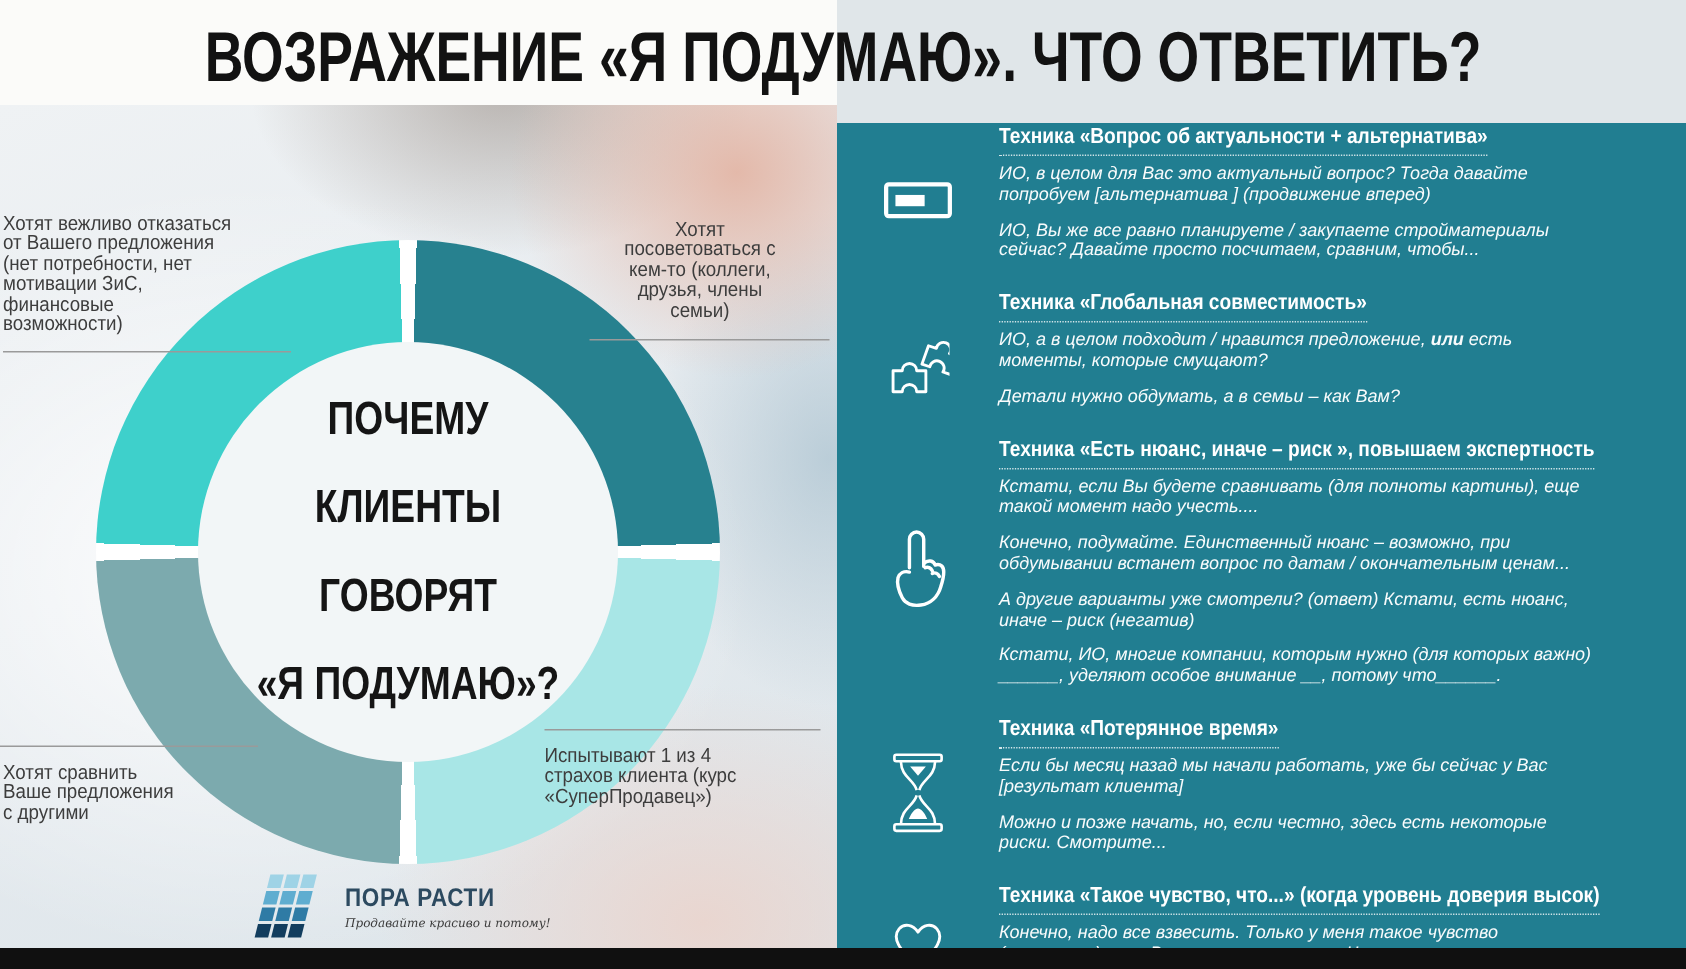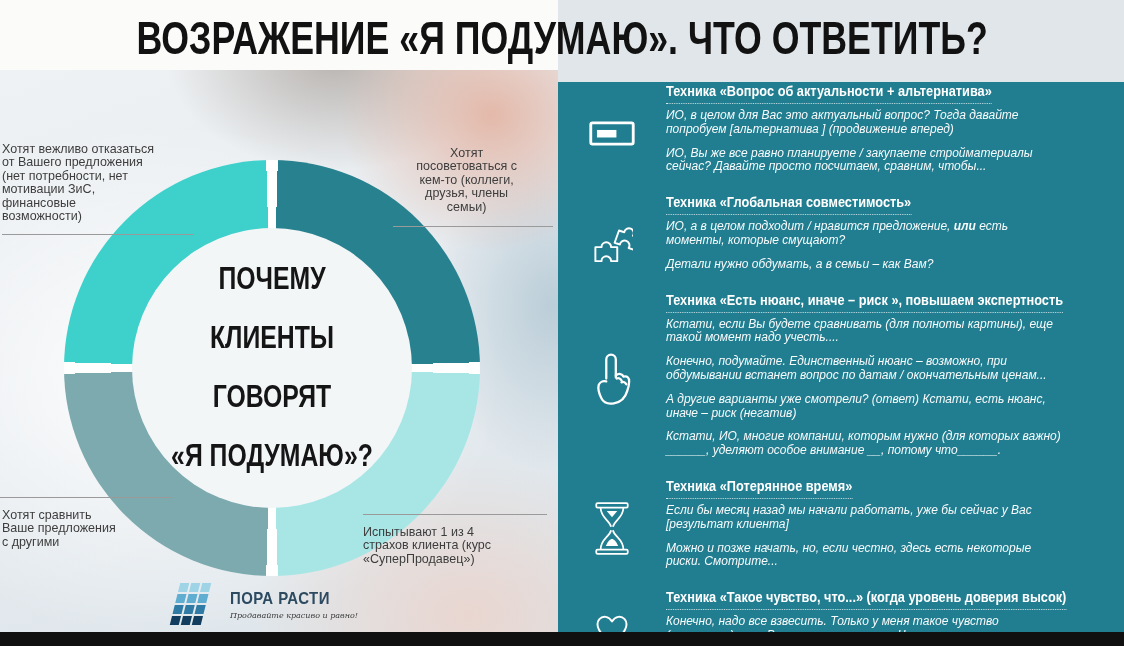--- a/index.html
+++ b/index.html
@@ -42,21 +42,21 @@
   .donut-center-text { font-size:31px; font-weight:800; color:#151515; line-height:1.9;
     white-space:pre-line; transform:scaleX(0.8); transform-origin:center; }
 
   
   .callout { position:absolute; color:#3d3d3d; }
   .callout-text { font-size:13.6px; line-height:13.4px; white-space:pre-line;
     transform:scaleX(0.92); transform-origin:left top; }
   .callout-tl { left:2px;  top:72px;  width:192px; border-bottom:1px solid #9a9a9a; padding-bottom:12px; }
   .callout-tr { left:393px; top:76px; width:160px; border-bottom:1px solid #9a9a9a; padding-bottom:13px;text-align:center; }
   .callout-bl { left:0;    top:427px; width:172px; border-top:1px solid #9a9a9a; padding-top:10px; padding-left:2px; }
-  .callout-br { left:363px; top:444px; width:184px; border-top:1px solid #9a9a9a; padding-top:10px; }
+  .callout-br { left:363px; top:416px; width:184px; border-top:1px solid #9a9a9a; padding-top:10px; }
 
   
   .logo { position:absolute; left:175px; top:513px; display:flex; align-items:center; gap:24px; }
   .logo-grid { display:grid; grid-template-columns:repeat(3,9px); gap:2px; transform:skewX(-14deg); }
   .logo-grid i { height:9px; display:block; }
   .logo-grid i:nth-child(-n+3) { background:#9fd3e6; }
   .logo-grid i:nth-child(n+4):nth-child(-n+6) { background:#5fadd0; }
   .logo-grid i:nth-child(n+7):nth-child(-n+9) { background:#2f7ba5; }
   .logo-grid i:nth-child(n+10) { background:#123d5e; }
   .logo-name { font-size:17px; font-weight:800; letter-spacing:0.5px; color:#2c4a60;
@@ -139,21 +139,21 @@
           <i></i>
           <i></i>
           <i></i>
           <i></i>
           <i></i>
           <i></i>
           <i></i>
       </div>
       <div>
         <div class="logo-name">ПОРА РАСТИ</div>
-        <div class="logo-tagline">Продавайте красиво и равно!</div>
+        <div class="logo-tagline">Продавайте красиво и потому!</div>
       </div>
     </div>
   </div>
 
   <div class="right-panel">
 
     <div class="tech">
       <div class="tech-iconcol">
         <svg class="icon-svg" viewBox="0 0 52 28" width="46" height="25">
           <rect x="2" y="2" width="48" height="24" rx="2" fill="none" stroke="#ffffff" stroke-width="3.2"></rect>

